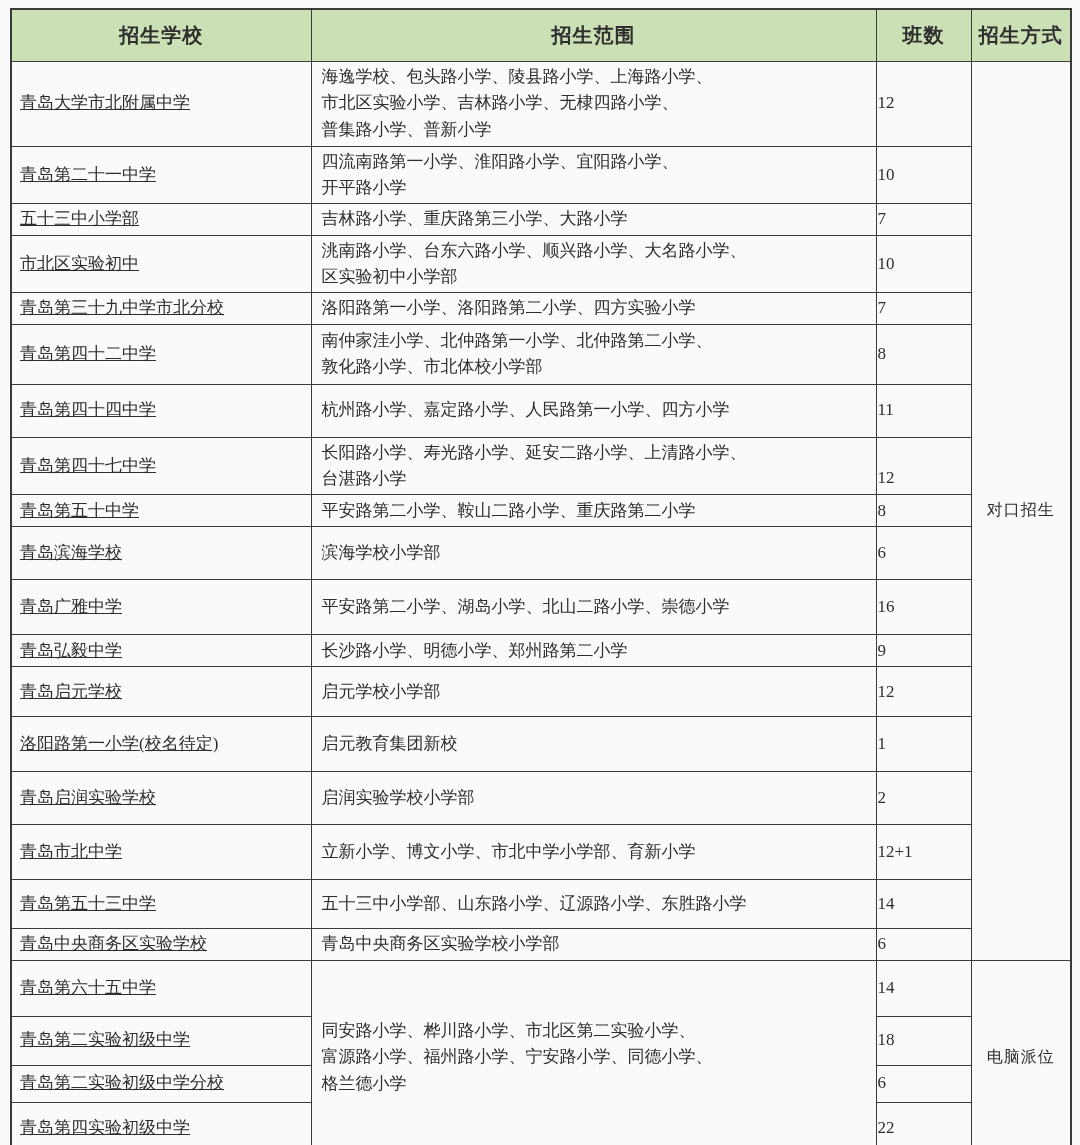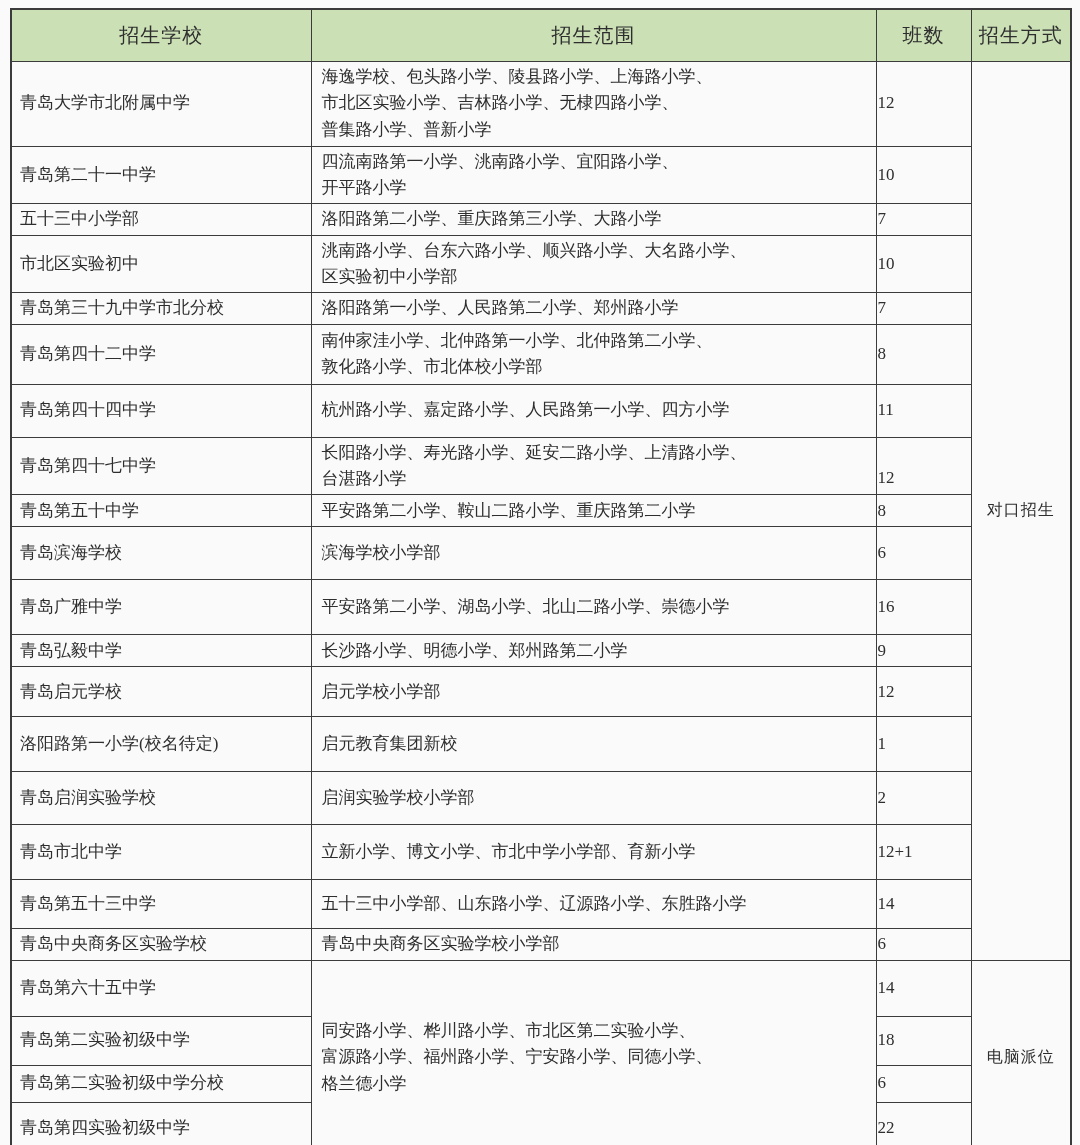--- a/index.html
+++ b/index.html
@@ -24,26 +24,26 @@
     border:2px solid var(--border);
   }
   th,td{
     border:1px solid var(--border);
     vertical-align:middle;
     overflow:hidden;
   }
   thead th{
     background:var(--header-bg);
     font-size:20px;
-    font-weight:normal;
+    font-weight:bold;
     height:52px;
     letter-spacing:1px;
   }
   td{font-size:17px;line-height:1.55;}
-  td.school{padding:2px 4px 2px 8px;text-align:left;}
+  td.school{padding:2px 4px 2px 8px;text-align:left;text-decoration:underline;}
   td.range{padding:2px 6px 2px 10px;text-align:left;white-space:pre-line;}
   td.classes{}
   td.method{text-align:center;font-size:16px;letter-spacing:1px;}
   td.vbottom{vertical-align:bottom;padding-bottom:3px;}
   td.vtop{vertical-align:top;padding-top:3px;}
 </style>
 </head>
 <body>
 
 <div class="table-wrap">
@@ -66,38 +66,38 @@
       <tr style="height:85px">
         <td class="school">青岛大学市北附属中学</td>
         <td class="range">海逸学校、包头路小学、陵县路小学、上海路小学、
 市北区实验小学、吉林路小学、无棣四路小学、
 普集路小学、普新小学</td>
         <td class="classes">12</td>
         <td class="method" rowspan="18">对口招生</td>
       </tr>
       <tr style="height:53px">
         <td class="school">青岛第二十一中学</td>
-        <td class="range">四流南路第一小学、洮南路小学、宜阳路小学、
+        <td class="range">四流南路第一小学、淮阳路小学、宜阳路小学、
 开平路小学</td>
         <td class="classes">10</td>
       </tr>
       <tr style="height:30px">
         <td class="school">五十三中小学部</td>
-        <td class="range">洛阳路第二小学、重庆路第三小学、大路小学</td>
+        <td class="range">吉林路小学、重庆路第三小学、大路小学</td>
         <td class="classes">7</td>
       </tr>
       <tr style="height:55px">
         <td class="school">市北区实验初中</td>
         <td class="range">洮南路小学、台东六路小学、顺兴路小学、大名路小学、
 区实验初中小学部</td>
         <td class="classes">10</td>
       </tr>
       <tr style="height:29px">
         <td class="school">青岛第三十九中学市北分校</td>
-        <td class="range">洛阳路第一小学、人民路第二小学、郑州路小学</td>
+        <td class="range">洛阳路第一小学、洛阳路第二小学、四方实验小学</td>
         <td class="classes">7</td>
       </tr>
       <tr style="height:60px">
         <td class="school">青岛第四十二中学</td>
         <td class="range">南仲家洼小学、北仲路第一小学、北仲路第二小学、
 敦化路小学、市北体校小学部</td>
         <td class="classes">8</td>
       </tr>
       <tr style="height:53px">
         <td class="school">青岛第四十四中学</td>

